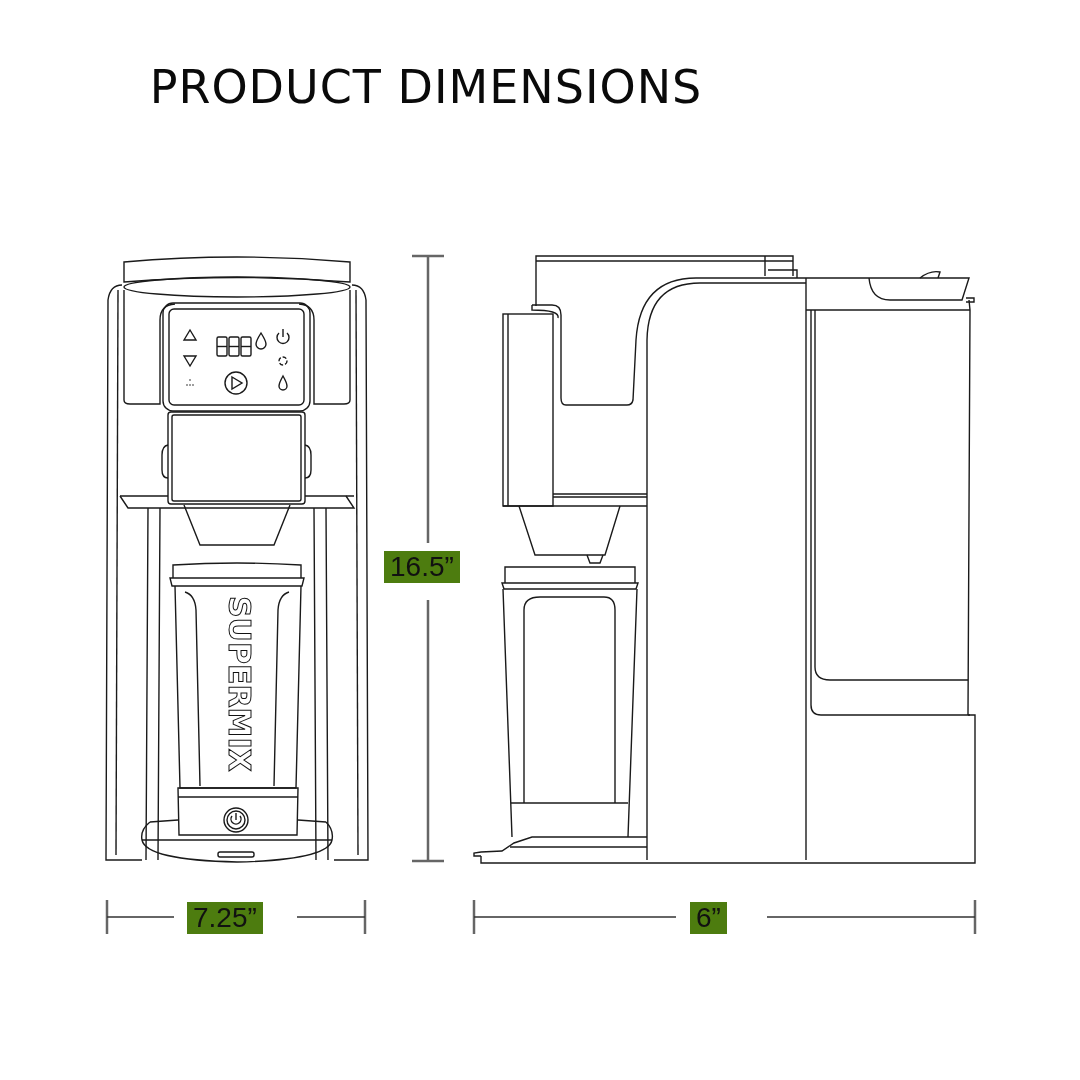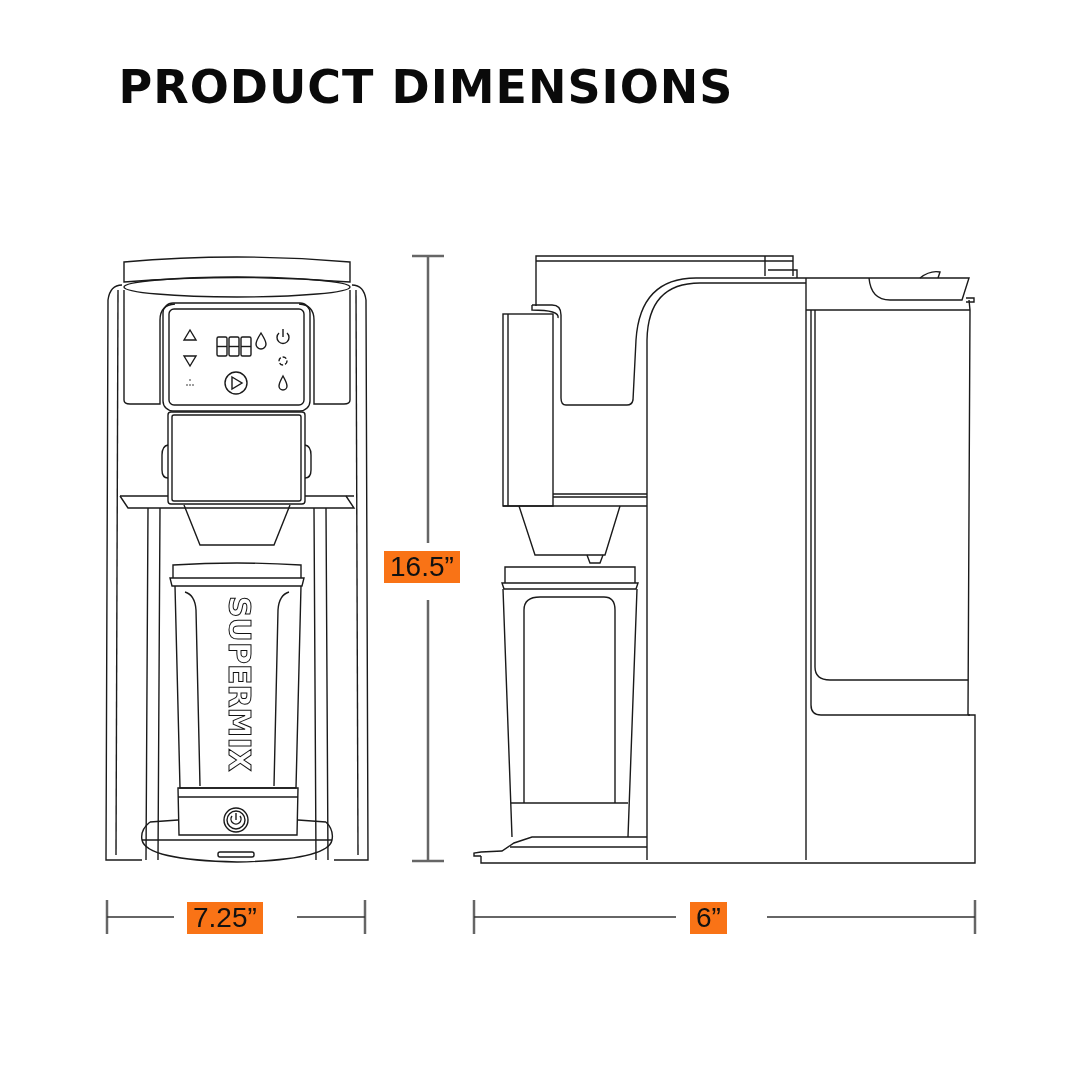--- a/index.html
+++ b/index.html
@@ -1,18 +1,18 @@
 <!DOCTYPE html>
 <html><head>
 <meta charset="utf-8">
 <style>
   html, body { margin:0; padding:0; background:#ffffff; }
   body { width:1080px; height:1080px; position:relative; overflow:hidden; font-family:"Liberation Sans", sans-serif; color:#111; }
-  .title { position:absolute; left:0; top:60px; width:852px; text-align:center; font-family:"DejaVu Sans", sans-serif; font-weight:bold; font-size:46px; letter-spacing:1px; color:#0a0a0a; }
-  .dim-label { position:absolute; font-family:"Liberation Sans", sans-serif; font-size:28px; color:#111; background:#f97316; padding:0 6px; }
+  .title { position:absolute; left:0; top:60px; width:852px; text-align:center; font-family:"DejaVu Sans", sans-serif; font-weight:normal; font-size:46px; letter-spacing:1px; color:#0a0a0a; }
+  .dim-label { position:absolute; font-family:"Liberation Sans", sans-serif; font-size:28px; color:#111; background:#4d7c0f; padding:0 6px; }
   svg { position:absolute; left:0; top:0; }
   .ln { fill:none; stroke:#1a1a1a; stroke-width:1.4; }
   .dl { fill:none; stroke:#333; stroke-width:1.4; }
   .dt { fill:none; stroke:#666; stroke-width:2.5; }
 </style>
 </head>
 <body>
 
 <div class="title">PRODUCT DIMENSIONS</div>
 

